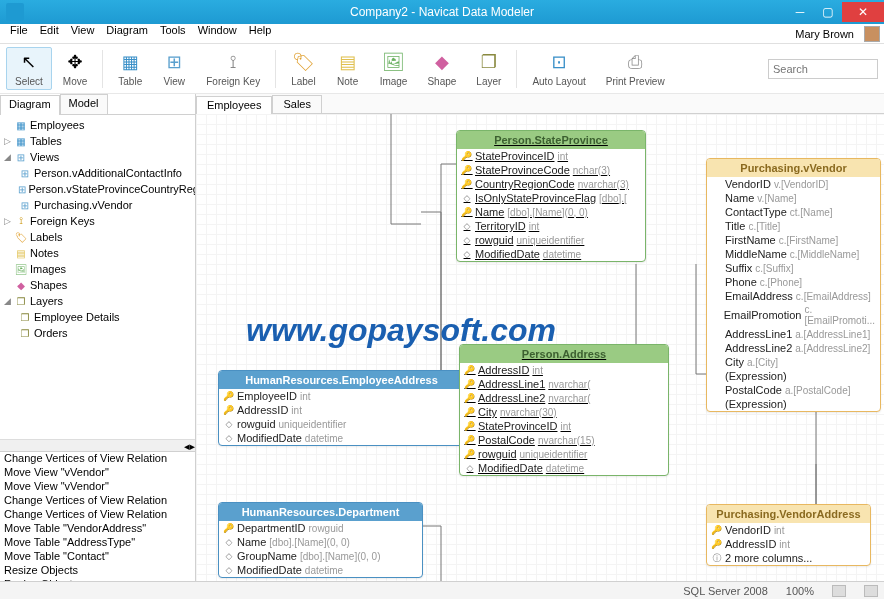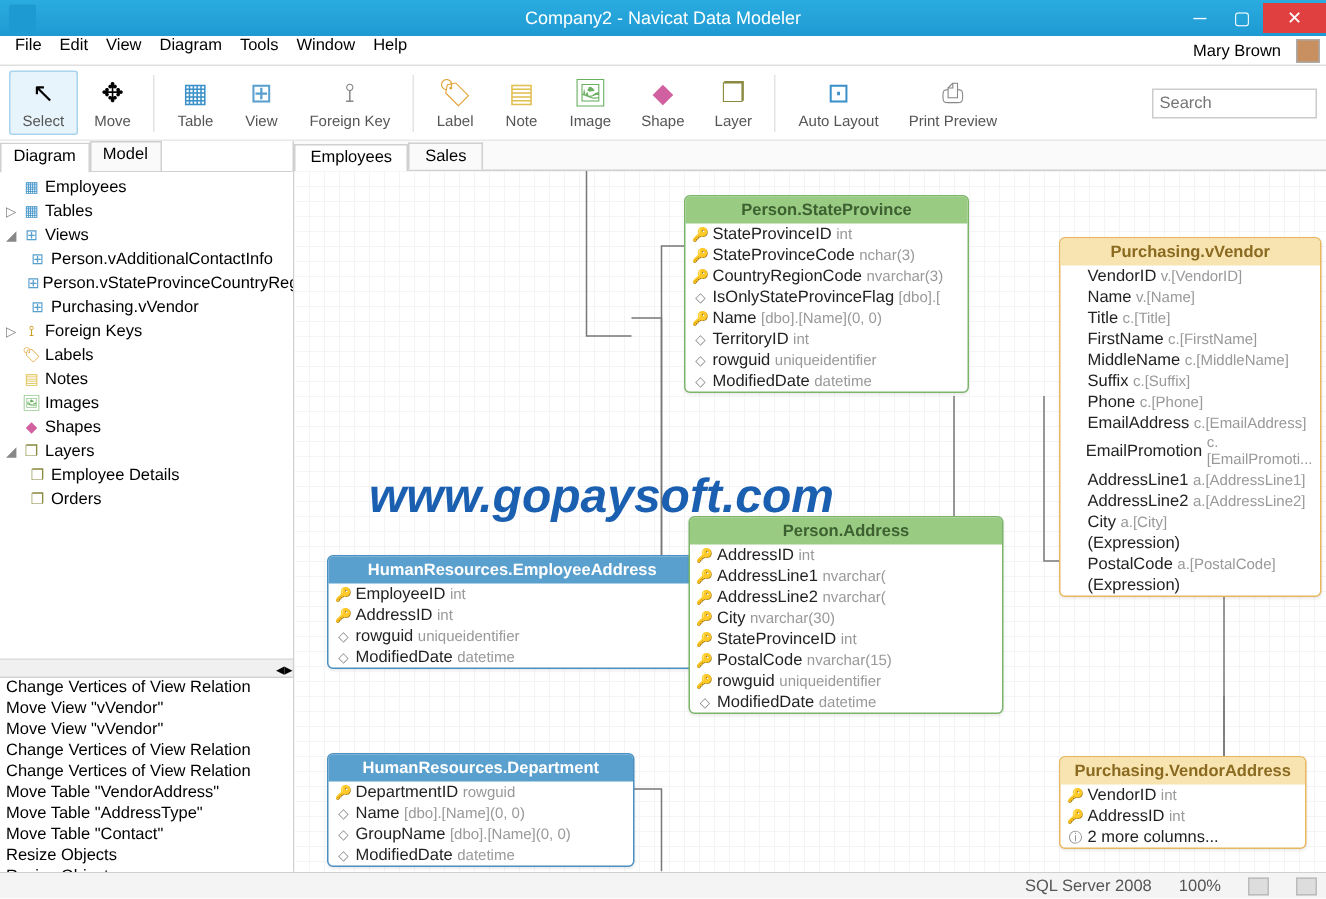--- a/index.html
+++ b/index.html
@@ -44,21 +44,21 @@
   linear-gradient(90deg, #f4f4f4 1px, transparent 1px),
   linear-gradient(#ececec 1px, transparent 1px),
   linear-gradient(90deg, #ececec 1px, transparent 1px);
   background-size: 10px 10px, 10px 10px, 80px 80px, 80px 80px;
   overflow: hidden;
 }
 .entity { position: absolute; border-radius: 4px; border: 1px solid; background: #fff; box-shadow: 0 1px 2px rgba(0,0,0,.08); }
 .entity .ehdr { padding: 3px 6px; font-weight: bold; text-align: center; color: #fff; border-radius: 3px 3px 0 0; font-size: 11px; }
 .entity.blue { border-color: #4a90c2; }
 .entity.blue .ehdr { background: #5aa0ce; color: #fff; }
-.entity.green { border-color: #7ab56a; }
+.entity.green { border-color: #7ab56a; text-decoration: underline; }
 .entity.green .ehdr { background: #9acb83; color: #3c6030; }
 .entity.orange { border-color: #e8b860; }
 .entity.orange .ehdr { background: #f8e4b0; color: #8a6a20; }
 .entity .erow { display: flex; align-items: center; padding: 1px 5px; font-size: 10px; gap: 3px; color: #222; }
 .entity .erow .rico { width: 10px; height: 10px; display: inline-flex; align-items: center; justify-content: center; font-size: 9px; }
 .entity .erow .rtype { color: #999; font-size: 10px; }
 .entity .key { color: #c89000; }
 .entity .dot { color: #888; }
 .watermark { position: absolute; left: 50px; top: 198px; color: #1a5fb0; font: bold italic 32px Arial; pointer-events: none; }
 .statusbar { height: 18px; background: #f4f4f4; border-top: 1px solid #d0d0d0; display: flex; align-items: center; justify-content: flex-end; padding: 4px 6px; gap: 18px; font-size: 10px; color: #555; }
@@ -408,20 +408,25 @@
               <span>VendorID</span> 
               <span class="rtype">v.[VendorID]</span>
             </div>
             <div class="erow">
               <span class="rico"></span>
               <span>Name</span> 
               <span class="rtype">v.[Name]</span>
             </div>
             <div class="erow">
               <span class="rico"></span>
+              <span>ContactType</span> 
+              <span class="rtype">ct.[Name]</span>
+            </div>
+            <div class="erow">
+              <span class="rico"></span>
               <span>Title</span> 
               <span class="rtype">c.[Title]</span>
             </div>
             <div class="erow">
               <span class="rico"></span>
               <span>FirstName</span> 
               <span class="rtype">c.[FirstName]</span>
             </div>
             <div class="erow">
               <span class="rico"></span>

